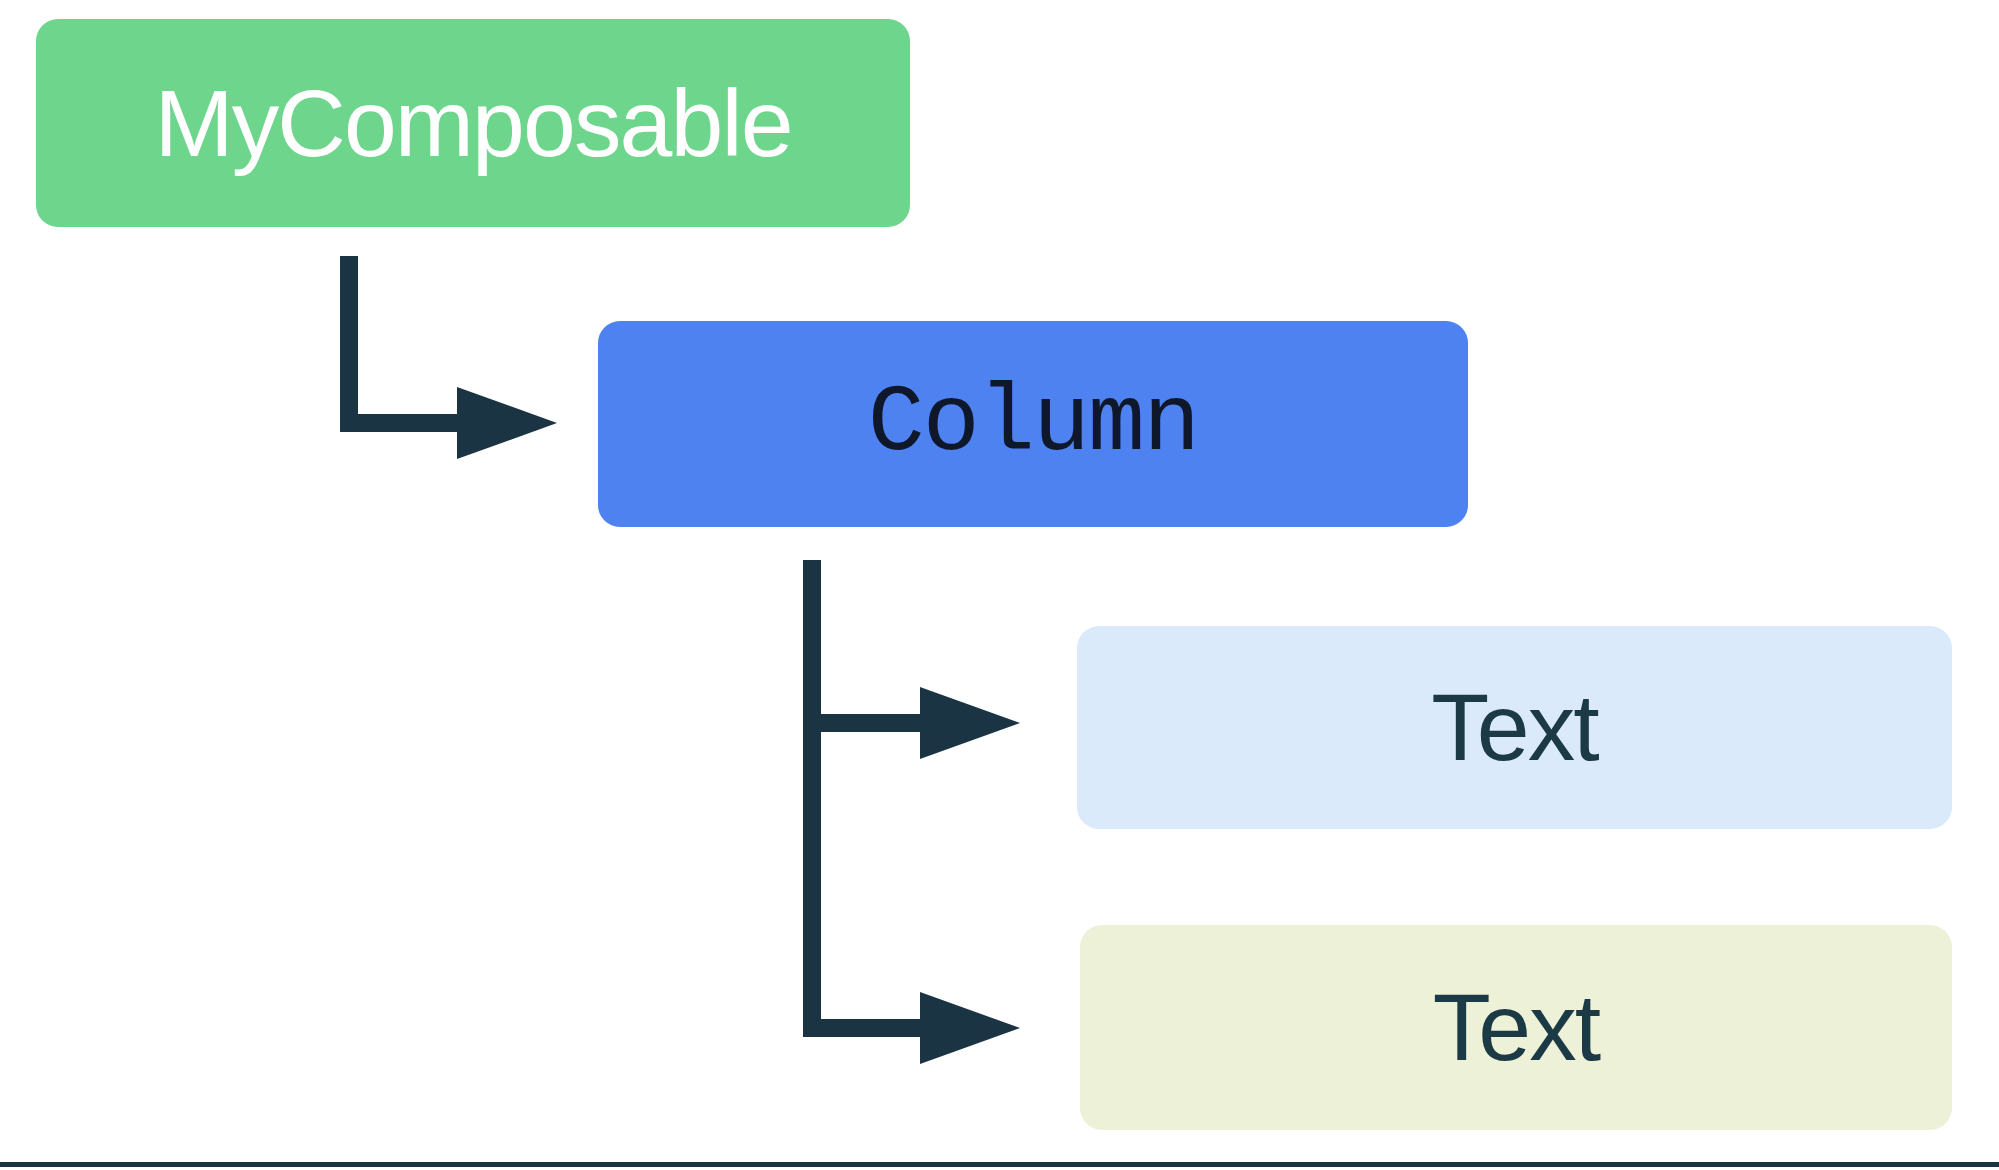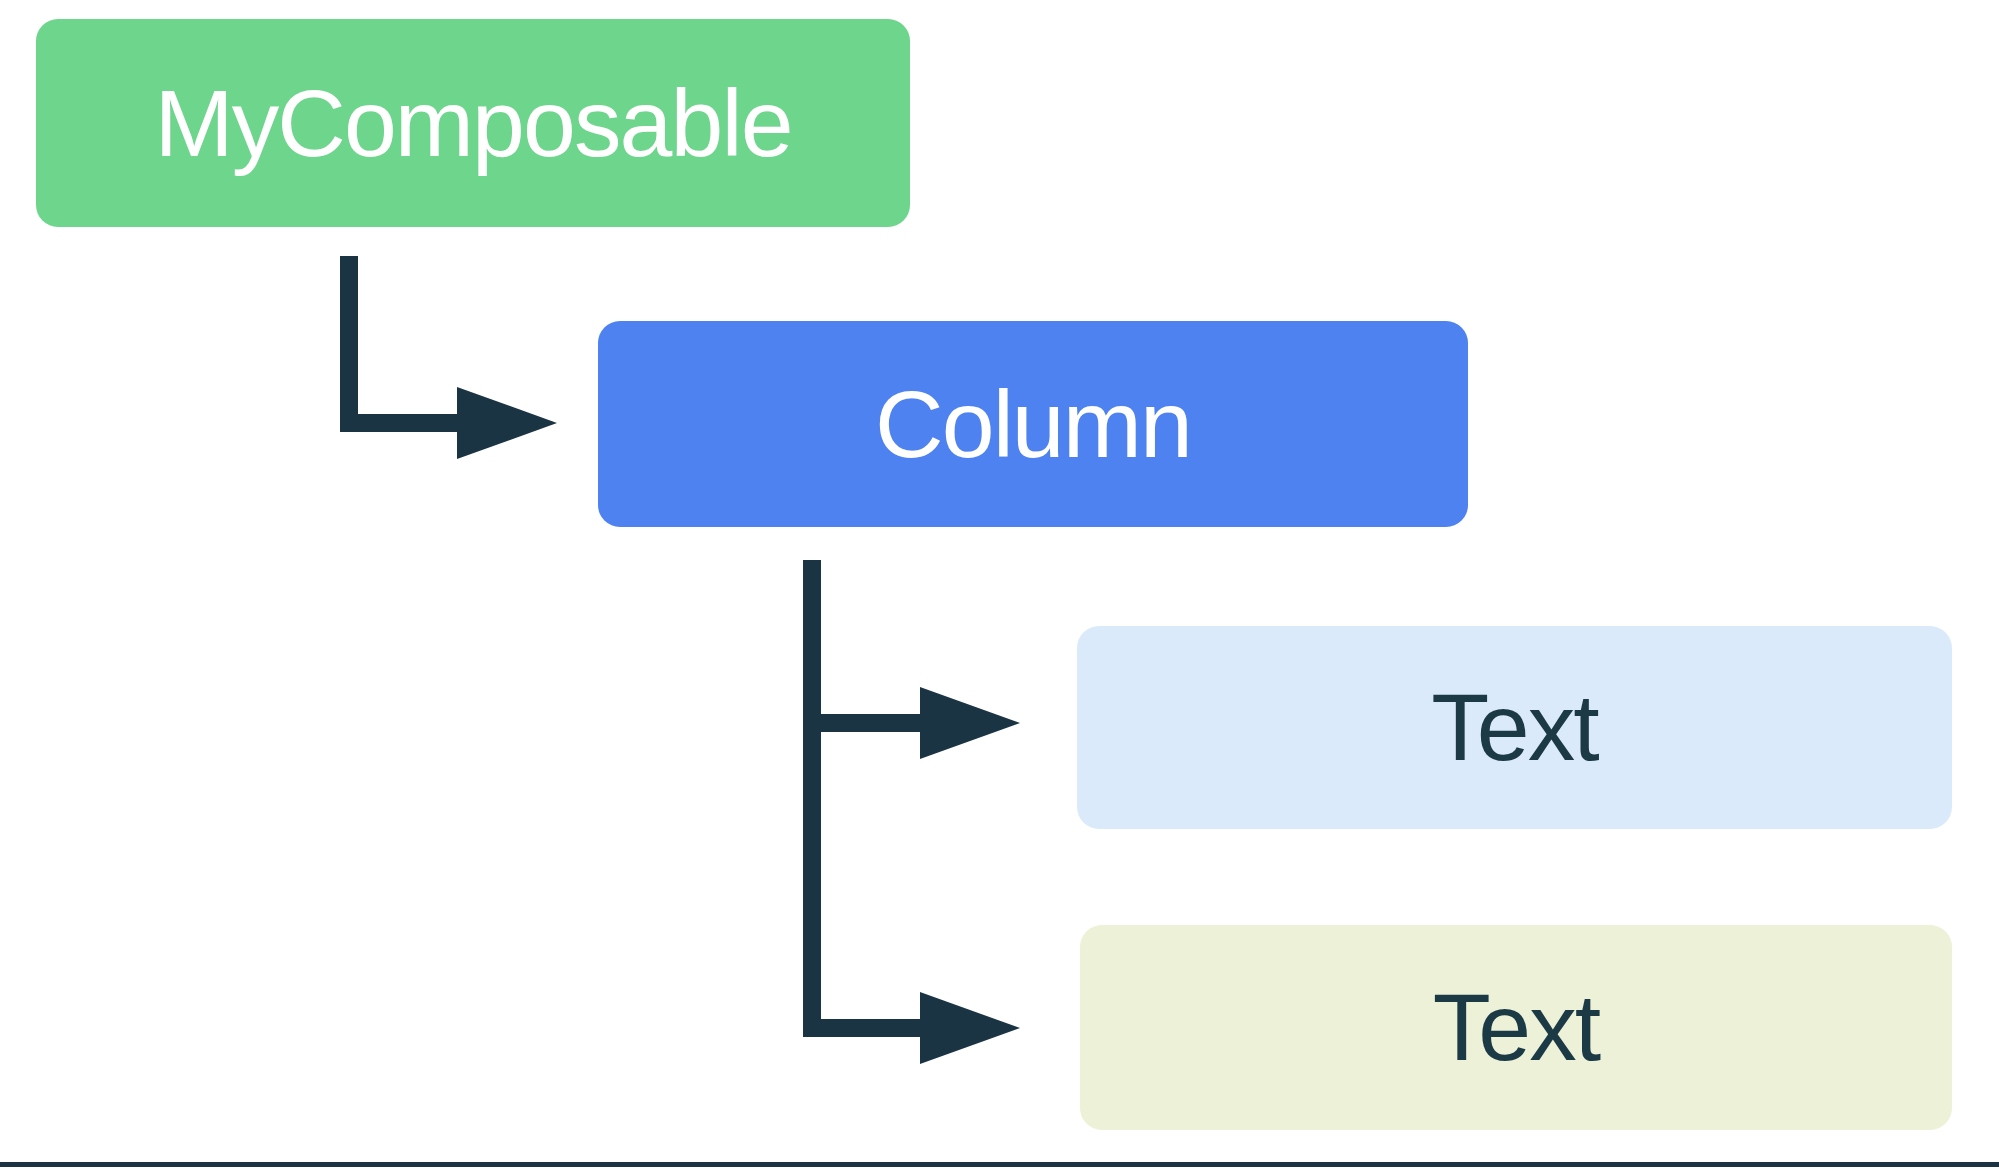--- a/index.html
+++ b/index.html
@@ -69,21 +69,21 @@
 <div id="stage" style="--ink: #1A3443; --bg: #FFFFFF;">
 
   <div class="node node-0" style="background: rgb(109, 213, 140); color: rgb(255, 255, 255);">
     <span>MyComposable</span>
   </div>
 
   <div class="stroke v1"></div>
   <div class="stroke h1"></div>
   <div class="arrowhead head1"></div>
 
-  <div class="node node-1" style="background: rgb(77, 130, 240); color: #ffffff;">
+  <div class="node node-1" style="background: rgb(77, 130, 240); color: #0f172a; font-family: Liberation Mono, monospace;">
     <span>Column</span>
   </div>
 
   <div class="stroke v2"></div>
   <div class="stroke h2a"></div>
   <div class="arrowhead head2a"></div>
   <div class="stroke h2b"></div>
   <div class="arrowhead head2b"></div>
 
   <div class="node node-2" style="background: rgb(219, 234, 251); color: rgb(28, 57, 70);">

